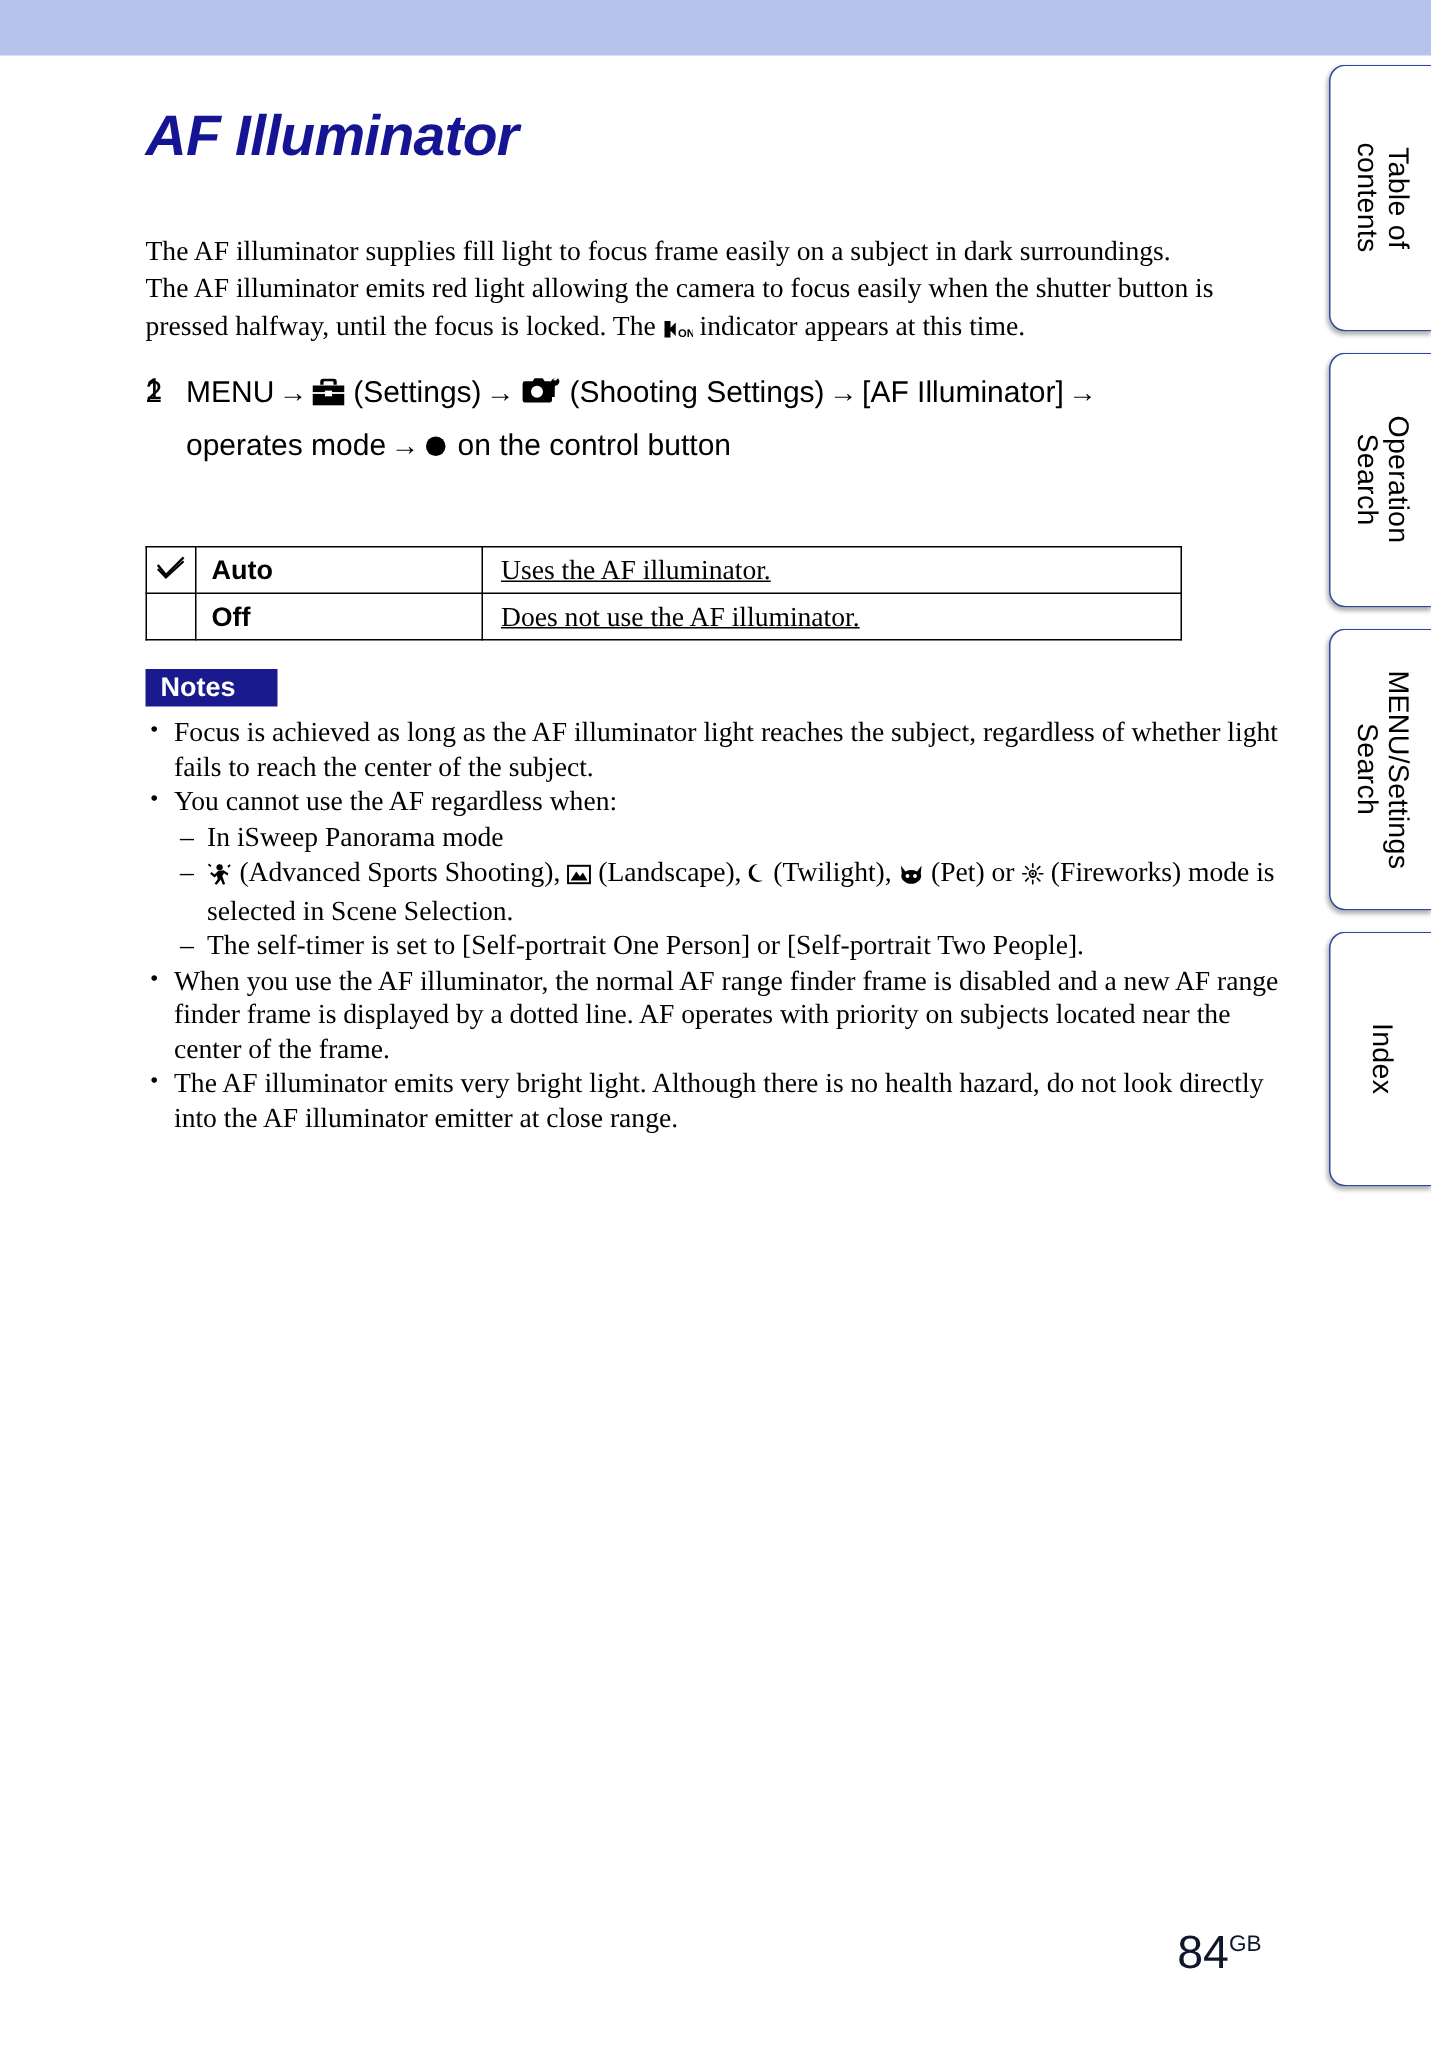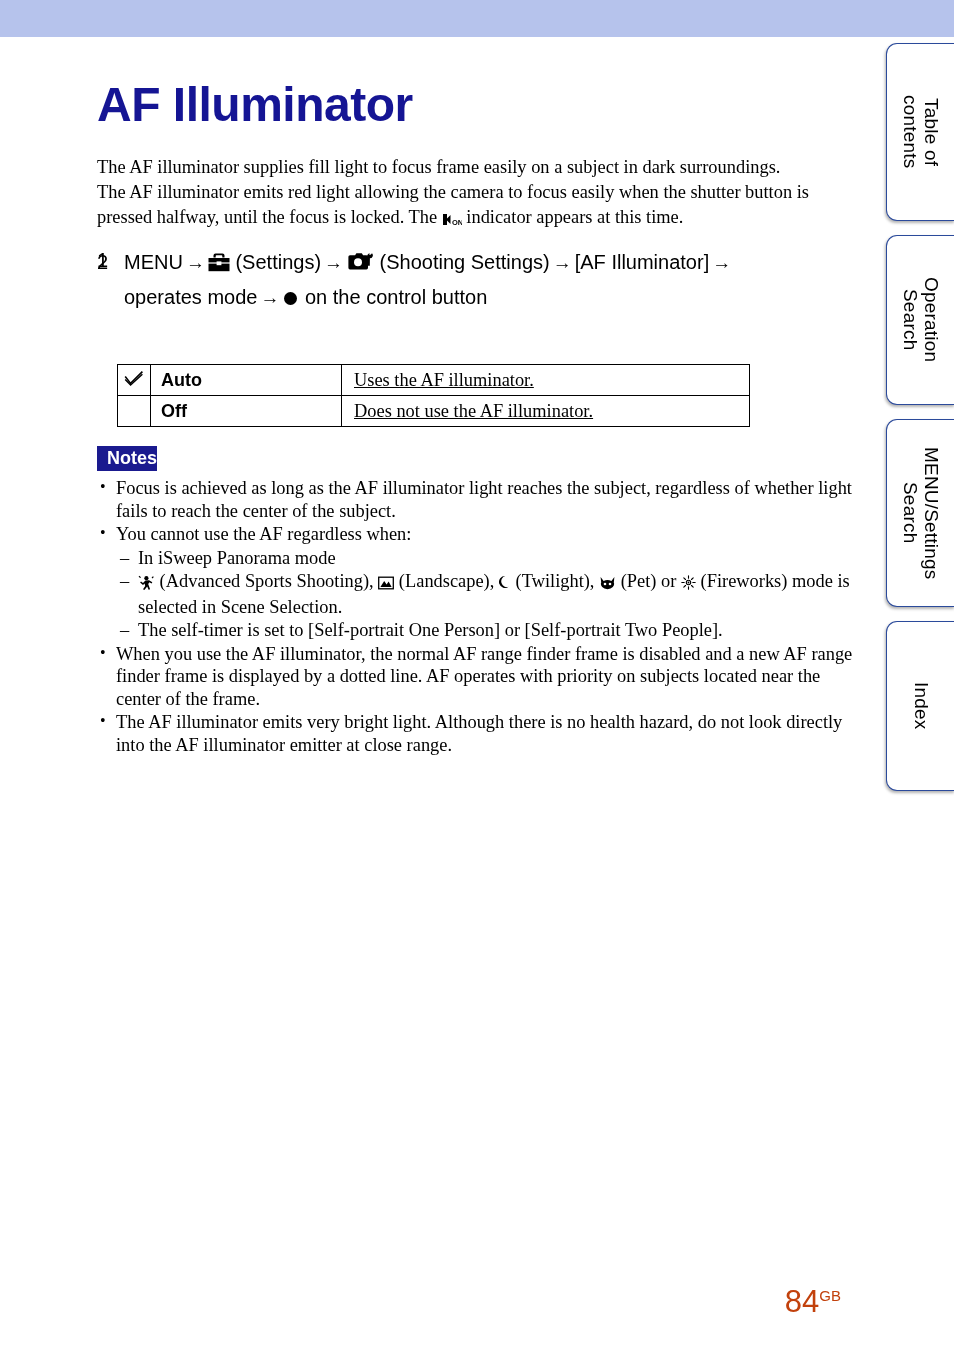--- a/index.html
+++ b/index.html
@@ -33,24 +33,25 @@
     width: 880px;
     height: 1332px;
   }
 
   #page-title {
     position: absolute;
     top: 8px;
     left: 97px;
     font-family: "Liberation Sans", sans-serif;
     font-weight: bold;
-    font-size: 48px;
+    font-size: 38px;
     letter-spacing: -0.5px;
     color: #151594;
     white-space: nowrap;
+    font-style: italic;
   }
 
   #intro {
     position: absolute;
     top: 118px;
     left: 97px;
     width: 760px;
     font-family: "Liberation Serif", serif;
     font-size: 18.4px;
     line-height: 25px;
@@ -88,24 +89,23 @@
   }
 
   
   .ico { display: inline-block; vertical-align: -3px; }
 
   
   #option-table {
     position: absolute;
     top: 327px;
     left: 97px;
-    width: 633px;
+    width: 691px;
     border-collapse: collapse;
     table-layout: fixed;
-    margin-left: 20px;
   }
   #option-table td {
     border: 1.5px solid #000;
     height: 30px;
     padding: 0 0 0 10px;
     vertical-align: middle;
   }
   .col-check { width: 32px; padding: 0 !important; text-align: center; }
   .col-label {
     width: 180px;
@@ -123,21 +123,21 @@
   
   #notes-badge {
     position: absolute;
     top: 409px;
     left: 97px;
     background: #1a1a8f;
     color: #fff;
     font-family: "Liberation Sans", sans-serif;
     font-weight: bold;
     font-size: 18px;
-    padding: 3px 0 4px 10px;
+    padding: 3px 28px 4px 10px;
     line-height: 1;
   }
 
   #notes-list {
     position: absolute;
     top: 440px;
     left: 97px;
     width: 760px;
     font-family: "Liberation Serif", serif;
     font-size: 18.4px;
@@ -202,21 +202,21 @@
   #tab-menu     { height: 186px; }
   #tab-index    { height: 168px; }
 
   
   #page-number {
     position: absolute;
     right: 39px;
     bottom: 49px;
     font-family: "Liberation Sans", sans-serif;
     font-size: 31px;
-    color: #c2410c;
+    color: #0f172a;
     white-space: nowrap;
   }
   #page-number sup {
     font-size: 15px;
     vertical-align: super;
   }
 </style>
 </head>
 <body>
 

